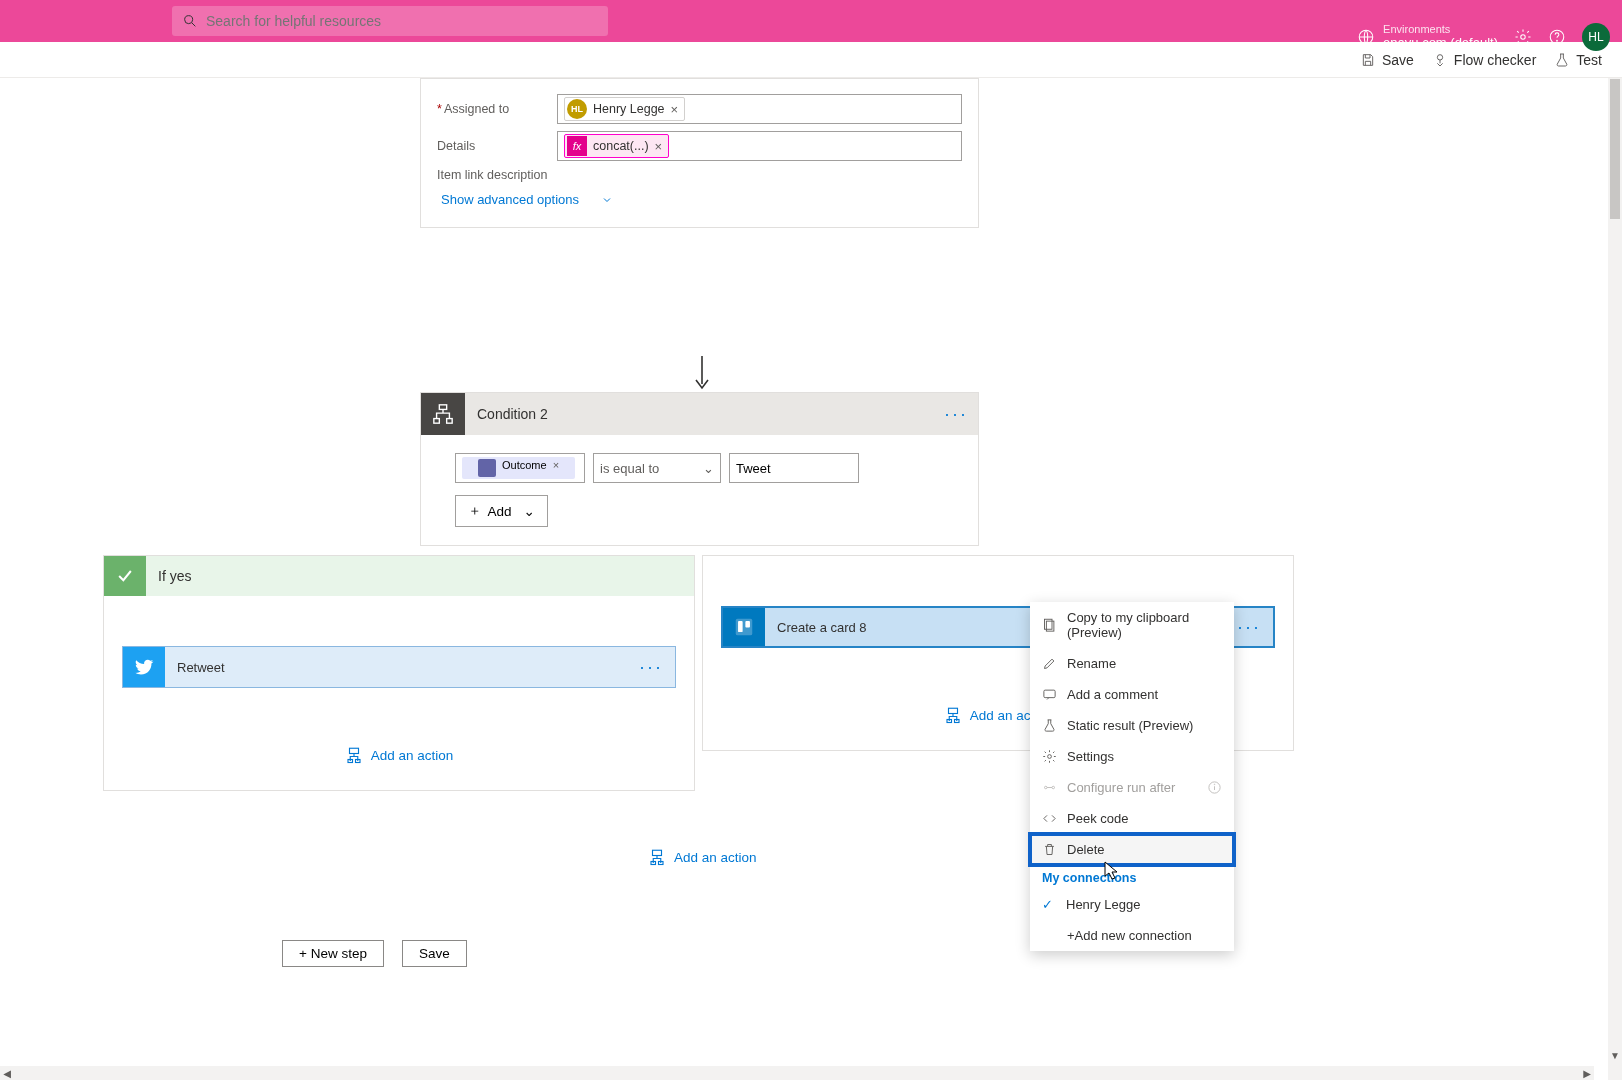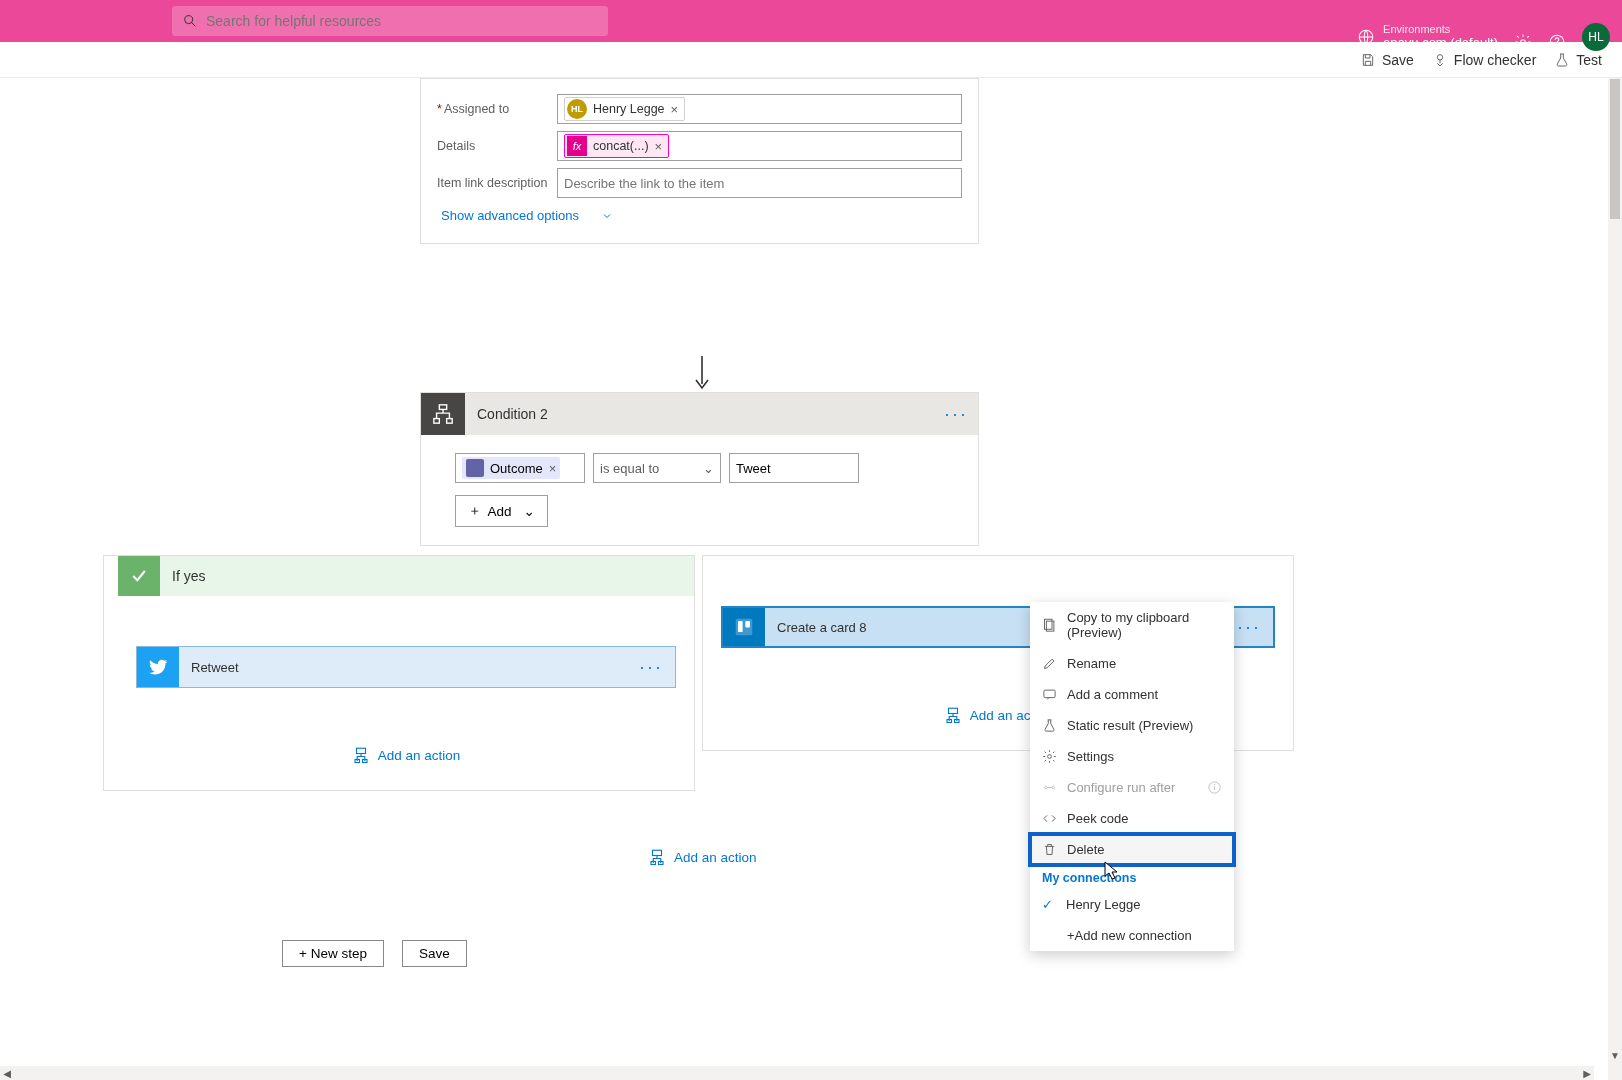--- a/index.html
+++ b/index.html
@@ -30,21 +30,21 @@
   border: none;
   background: transparent;
   color: #333;
   font-size: 14px;
   margin-left: 8px;
   outline: none;
 }
 .topbar-right {
   margin-left: auto;
   display: flex;
-  align-items: flex-end;
+  align-items: center;
   gap: 16px;
   color: #fff;
   font-size: 12px;
   margin-top: 32px;
 }
 .env-block { display: flex; align-items: center; gap: 8px; cursor: pointer; }
 .env-text { display: flex; flex-direction: column; line-height: 1.15; }
 .env-text .env-label { font-size: 11px; opacity: 0.85; }
 .env-text .env-name { font-size: 13px; }
 .top-icon { width: 18px; height: 18px; stroke: #fff; fill: none; stroke-width: 1.4; cursor: pointer; }
@@ -181,44 +181,44 @@
 .cond-cell {
   border:1px solid #a19f9d; height:30px;
   display:flex; align-items:center; padding:0 6px;
   font-size: 13px;
 }
 .cond-cell.c1 { width: 130px; }
 .cond-cell.c2 { width: 128px; position:relative; color:#605e5c; }
 .cond-cell.c3 { width: 130px; }
 .cond-cell .chev { margin-left:auto; color:#605e5c; }
 .outcome-token {
-  display:flex; align-items:center; gap:6px;
-  background:#e4e6fb; border-radius:2px; padding:2px 4px;
-  font-size:13px;
+  display:flex; gap:6px;
+  background:#e4e6fb; border-radius:2px; padding:2px 16px;
+  font-size:11px;
 }
 .outcome-token .ot-icon {
   width:18px; height:18px; background:#6264a7; border-radius:2px;
 }
 .outcome-token .tok-x { color:#605e5c; cursor:pointer; }
 .add-btn {
   margin-top:12px;
   border:1px solid #a19f9d; height:32px;
   display:inline-flex; align-items:center; padding:0 12px;
   font-size:13.5px; gap:6px; cursor:pointer;
 }
 
 
 .branch {
   position:absolute;
   top: 477px;
   width: 592px;
   border:1px solid #e1dfdd;
   background:#fff;
 }
-.branch.yes { left: 103px; padding-left: 14px; }
+.branch.yes { left: 103px; }
 .branch.no  { left: 702px; }
 .branch-header {
   height:40px; display:flex; align-items:center;
 }
 .branch.yes .branch-header { background:#e8f5e9; }
 .branch.no  .branch-header { background:#fdecea; }
 .br-iconbox { width:42px; height:40px; display:flex; align-items:center; justify-content:center; }
 .branch.yes .br-iconbox { background:#6bb26b; }
 .branch.no  .br-iconbox { background:#e07a5f; }
 .br-iconbox svg { width:20px; height:20px; stroke:#fff; fill:none; stroke-width:2.4; }
@@ -385,23 +385,20 @@
       <div class="field-input">
         <span class="token" style="background:#fde7f3;border-color:#f0c;">
           <span class="tok-fx">fx</span>
           <span>concat(...)</span>
           <span class="tok-x">×</span>
         </span>
       </div>
     </div>
     <div class="field-row">
       <div class="field-label">Item link description</div>
-      <div class="field-input">
-        <input placeholder="Describe the link to the item" style="">
-      </div>
     </div>
     <div class="show-adv">
       <span>Show advanced options</span>
       <svg width="12" height="12" viewBox="0 0 24 24" stroke="#0078d4" fill="none" stroke-width="2">
           <path d="M6 9l6 6 6-6"></path>
         </svg>
     </div>
   </div>
 
   <div class="arrow-down-conn">

